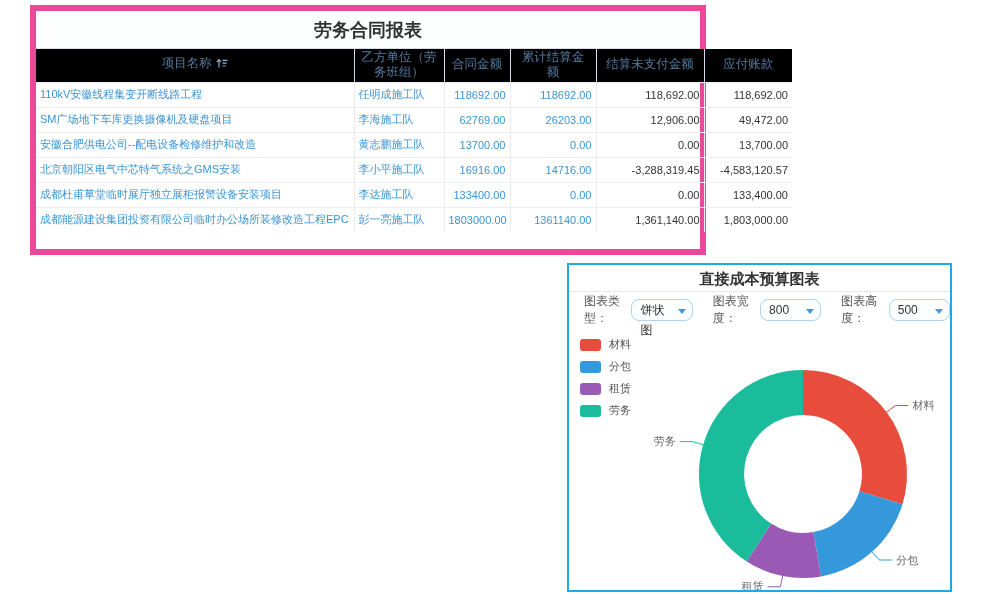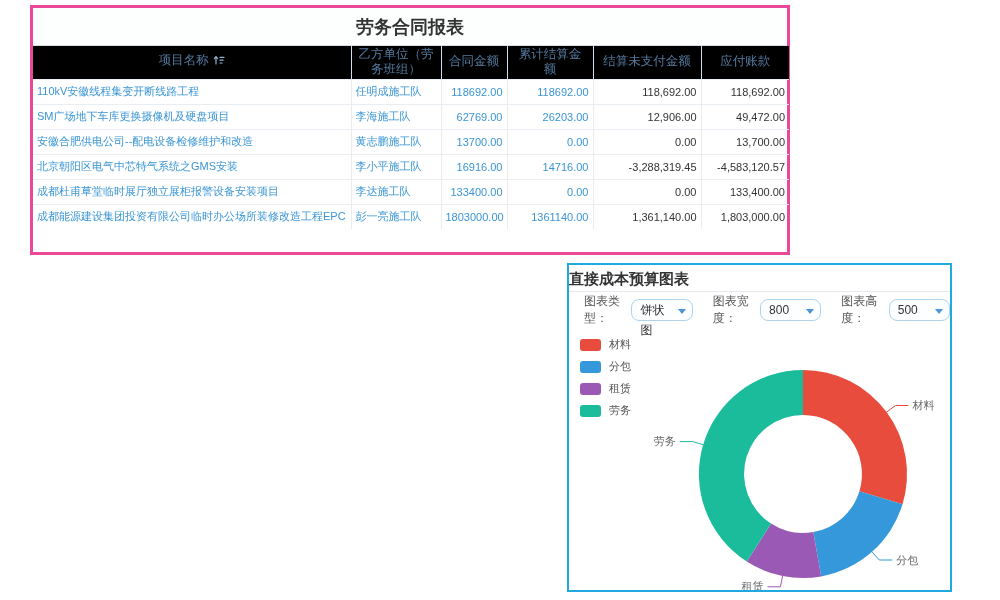--- a/index.html
+++ b/index.html
@@ -4,22 +4,22 @@
 <style>
   * { box-sizing: border-box; }
   html,body { margin:0; padding:0; }
   body {
     width:1000px; height:600px; position:relative; overflow:hidden;
     background:#ffffff; font-family:"Liberation Sans", sans-serif;
   }
 
   
   .table-panel {
-    position:absolute; left:30px; top:5px; width:760px; height:250px;
-    border:3px solid #ec4899; background:#fff;
+    position:absolute; left:30px; top:5px; width:676px; height:250px;
+    border:6px solid #ec4899; background:#fff;
   }
   .panel-title {
     height:38px; line-height:38px; text-align:center;
     font-size:18px; font-weight:bold; color:#333;
     border-bottom:1px solid #d9dee5; background:#fdfefe;
   }
   table.report {
     width:756px; border-collapse:collapse; table-layout:fixed;
   }
   table.report th {
@@ -39,21 +39,21 @@
   td.c-blue  { color:#3a95d5; text-align:right; }
   td.c-dark  { color:#333333; text-align:right; padding-right:7px; }
   .sort-icon { display:inline-block; vertical-align:-2px; margin-left:4px; }
 
   
   .chart-panel {
     position:absolute; left:567px; top:263px; width:385px; height:329px;
     border:2px solid #1fa9e0; background:#fff;
   }
   .chart-title {
-    height:27px; line-height:27px; 
+    height:27px; line-height:27px; text-align:center;
     font-size:15px; font-weight:bold; color:#333;
     border-bottom:1px solid #e4e9ef;
   }
   .controls {
     display:flex; align-items:center; height:36px; padding-left:15px;
     gap:20px; font-size:12px; color:#555;
   }
   .control-group { display:flex; align-items:center; gap:4px; }
   .select-box {
     position:relative; width:74px; height:22px; line-height:20px;

